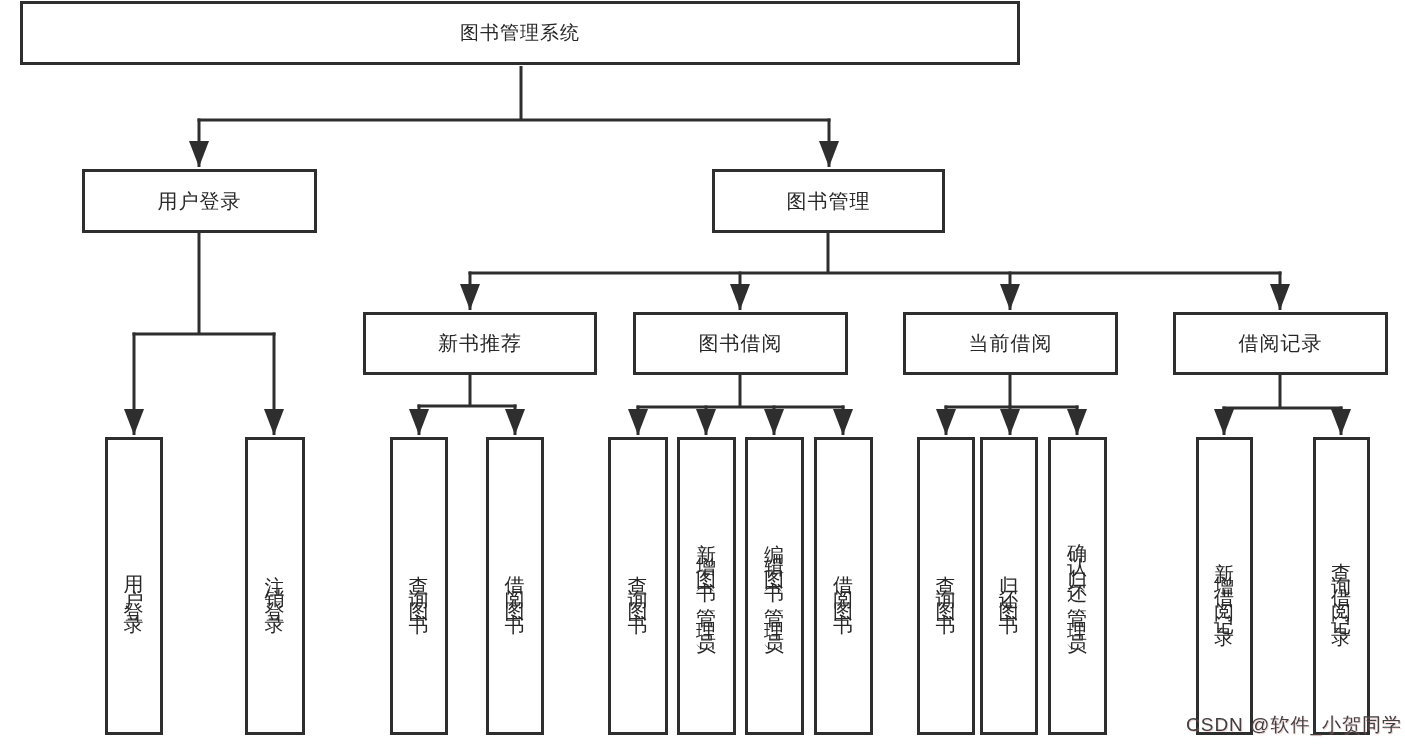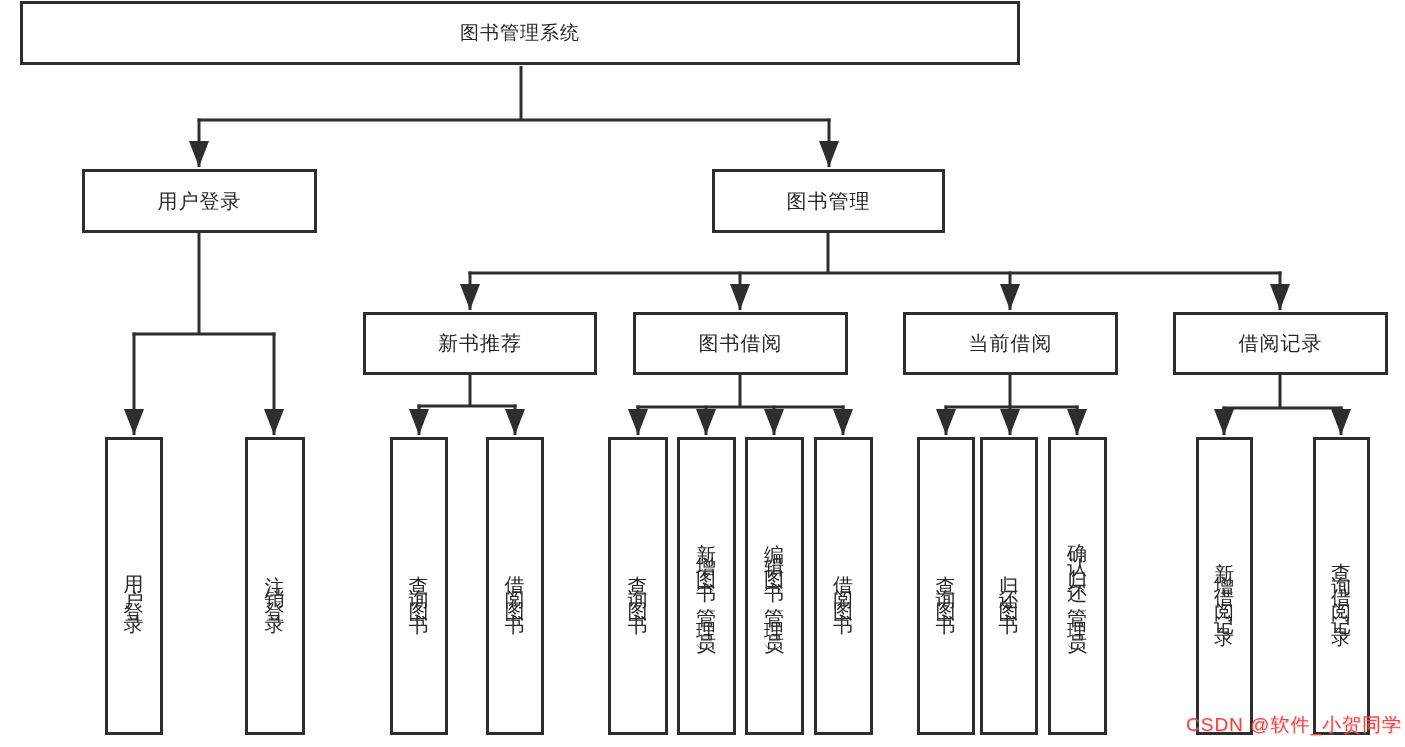--- a/index.html
+++ b/index.html
@@ -15,21 +15,21 @@
     color:#272727;box-sizing:border-box;
   }
   .node.h{font-size:20px;letter-spacing:1px;}
   .node.h.root{font-size:19px;}
   .node.v span{
     writing-mode:vertical-rl;text-orientation:mixed;
     font-size:20px;line-height:1;letter-spacing:13px;
   }
   #watermark{
     position:absolute;left:1186px;top:712px;font-size:19px;
-    color:#ef4444;letter-spacing:1px;white-space:nowrap;
+    color:#404040;letter-spacing:1px;white-space:nowrap;
     text-shadow:1px 1px 0 rgba(222,130,130,0.35);
   }
 </style>
 </head>
 <body>
 
 <div id="canvas">
 
   <svg id="edges" viewBox="0 0 1405 747" xmlns="http://www.w3.org/2000/svg">
     <defs>

